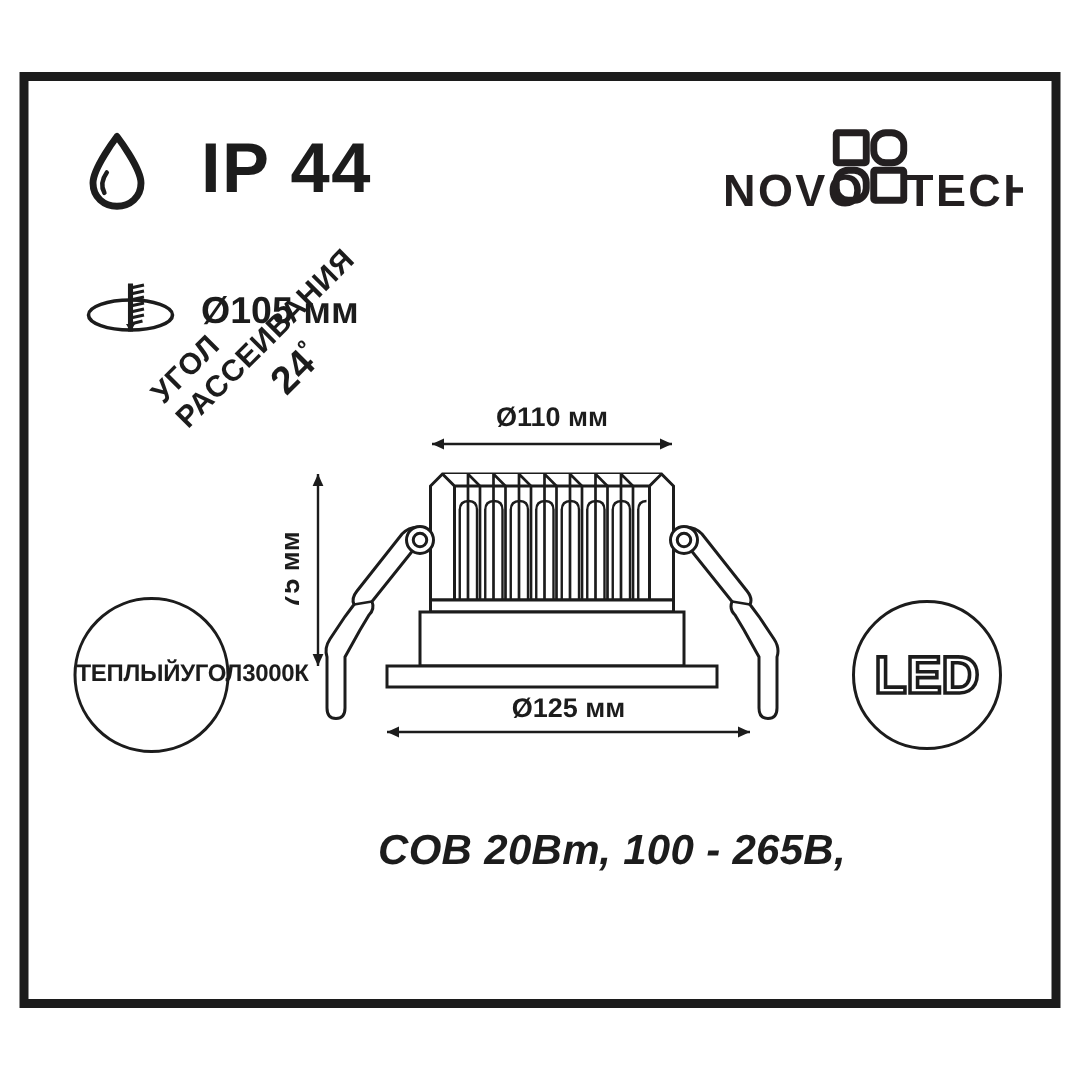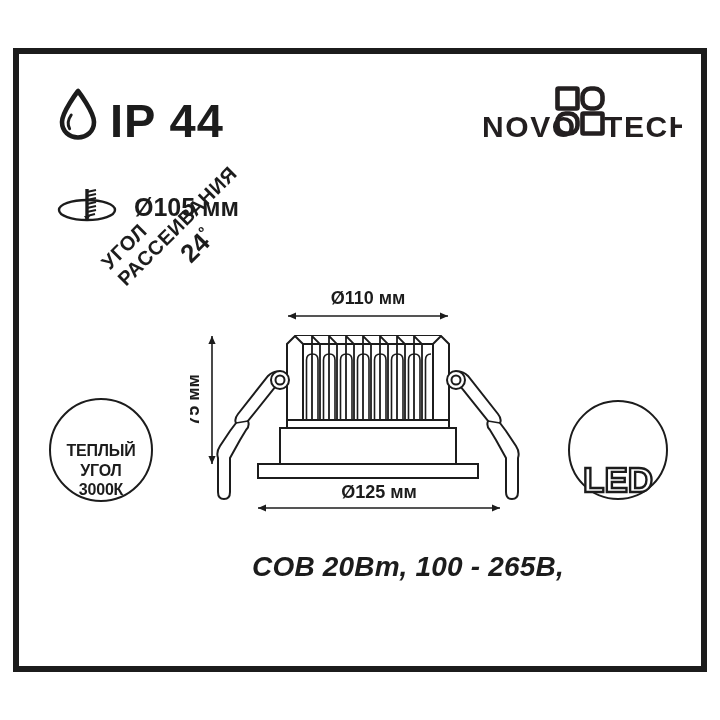--- a/index.html
+++ b/index.html
@@ -28,21 +28,22 @@
     border: 6px solid #1c1c1c;
     box-sizing: border-box;
     background: #ffffff;
   }
   
   #ip-block {
     position: absolute;
     left: 58px;
     top: 88px;
     display: flex;
-    align-items: flex-end;
+    align-items: flex-start;
+    gap: 24px;
   }
   #ip-text {
     font-size: 47px;
     font-weight: bold;
     color: #1c1c1c;
     letter-spacing: 1px;
     line-height: 1;
     margin-left: 12px;
   }
   
@@ -89,51 +90,51 @@
   
   #cct-circle {
     position: absolute;
     left: 49px;
     top: 398px;
     width: 104px;
     height: 104px;
     border: 2.5px solid #1c1c1c;
     border-radius: 50%;
     display: flex;
-    flex-direction: column;
+    flex-direction: row;
     align-items: center;
-    justify-content: flex-end;
+    justify-content: space-between;
     box-sizing: border-box;
   }
   #cct-circle span {
     font-size: 16px;
     font-weight: bold;
     color: #1c1c1c;
     line-height: 1.23;
     letter-spacing: -0.2px;
   }
   
   #led-circle {
     position: absolute;
     left: 568px;
     top: 400px;
     width: 100px;
     height: 100px;
     border: 2.5px solid #1c1c1c;
     border-radius: 50%;
     display: flex;
-    align-items: flex-end;
+    align-items: center;
     justify-content: center;
     box-sizing: border-box;
   }
   
   #drawing {
     position: absolute;
     left: 190px;
-    top: 280px;
+    top: 260px;
     width: 330px;
     height: 245px;
   }
   
   #spec {
     position: absolute;
     left: 0;
     top: 548px;
     width: 720px;
     text-align: center;

